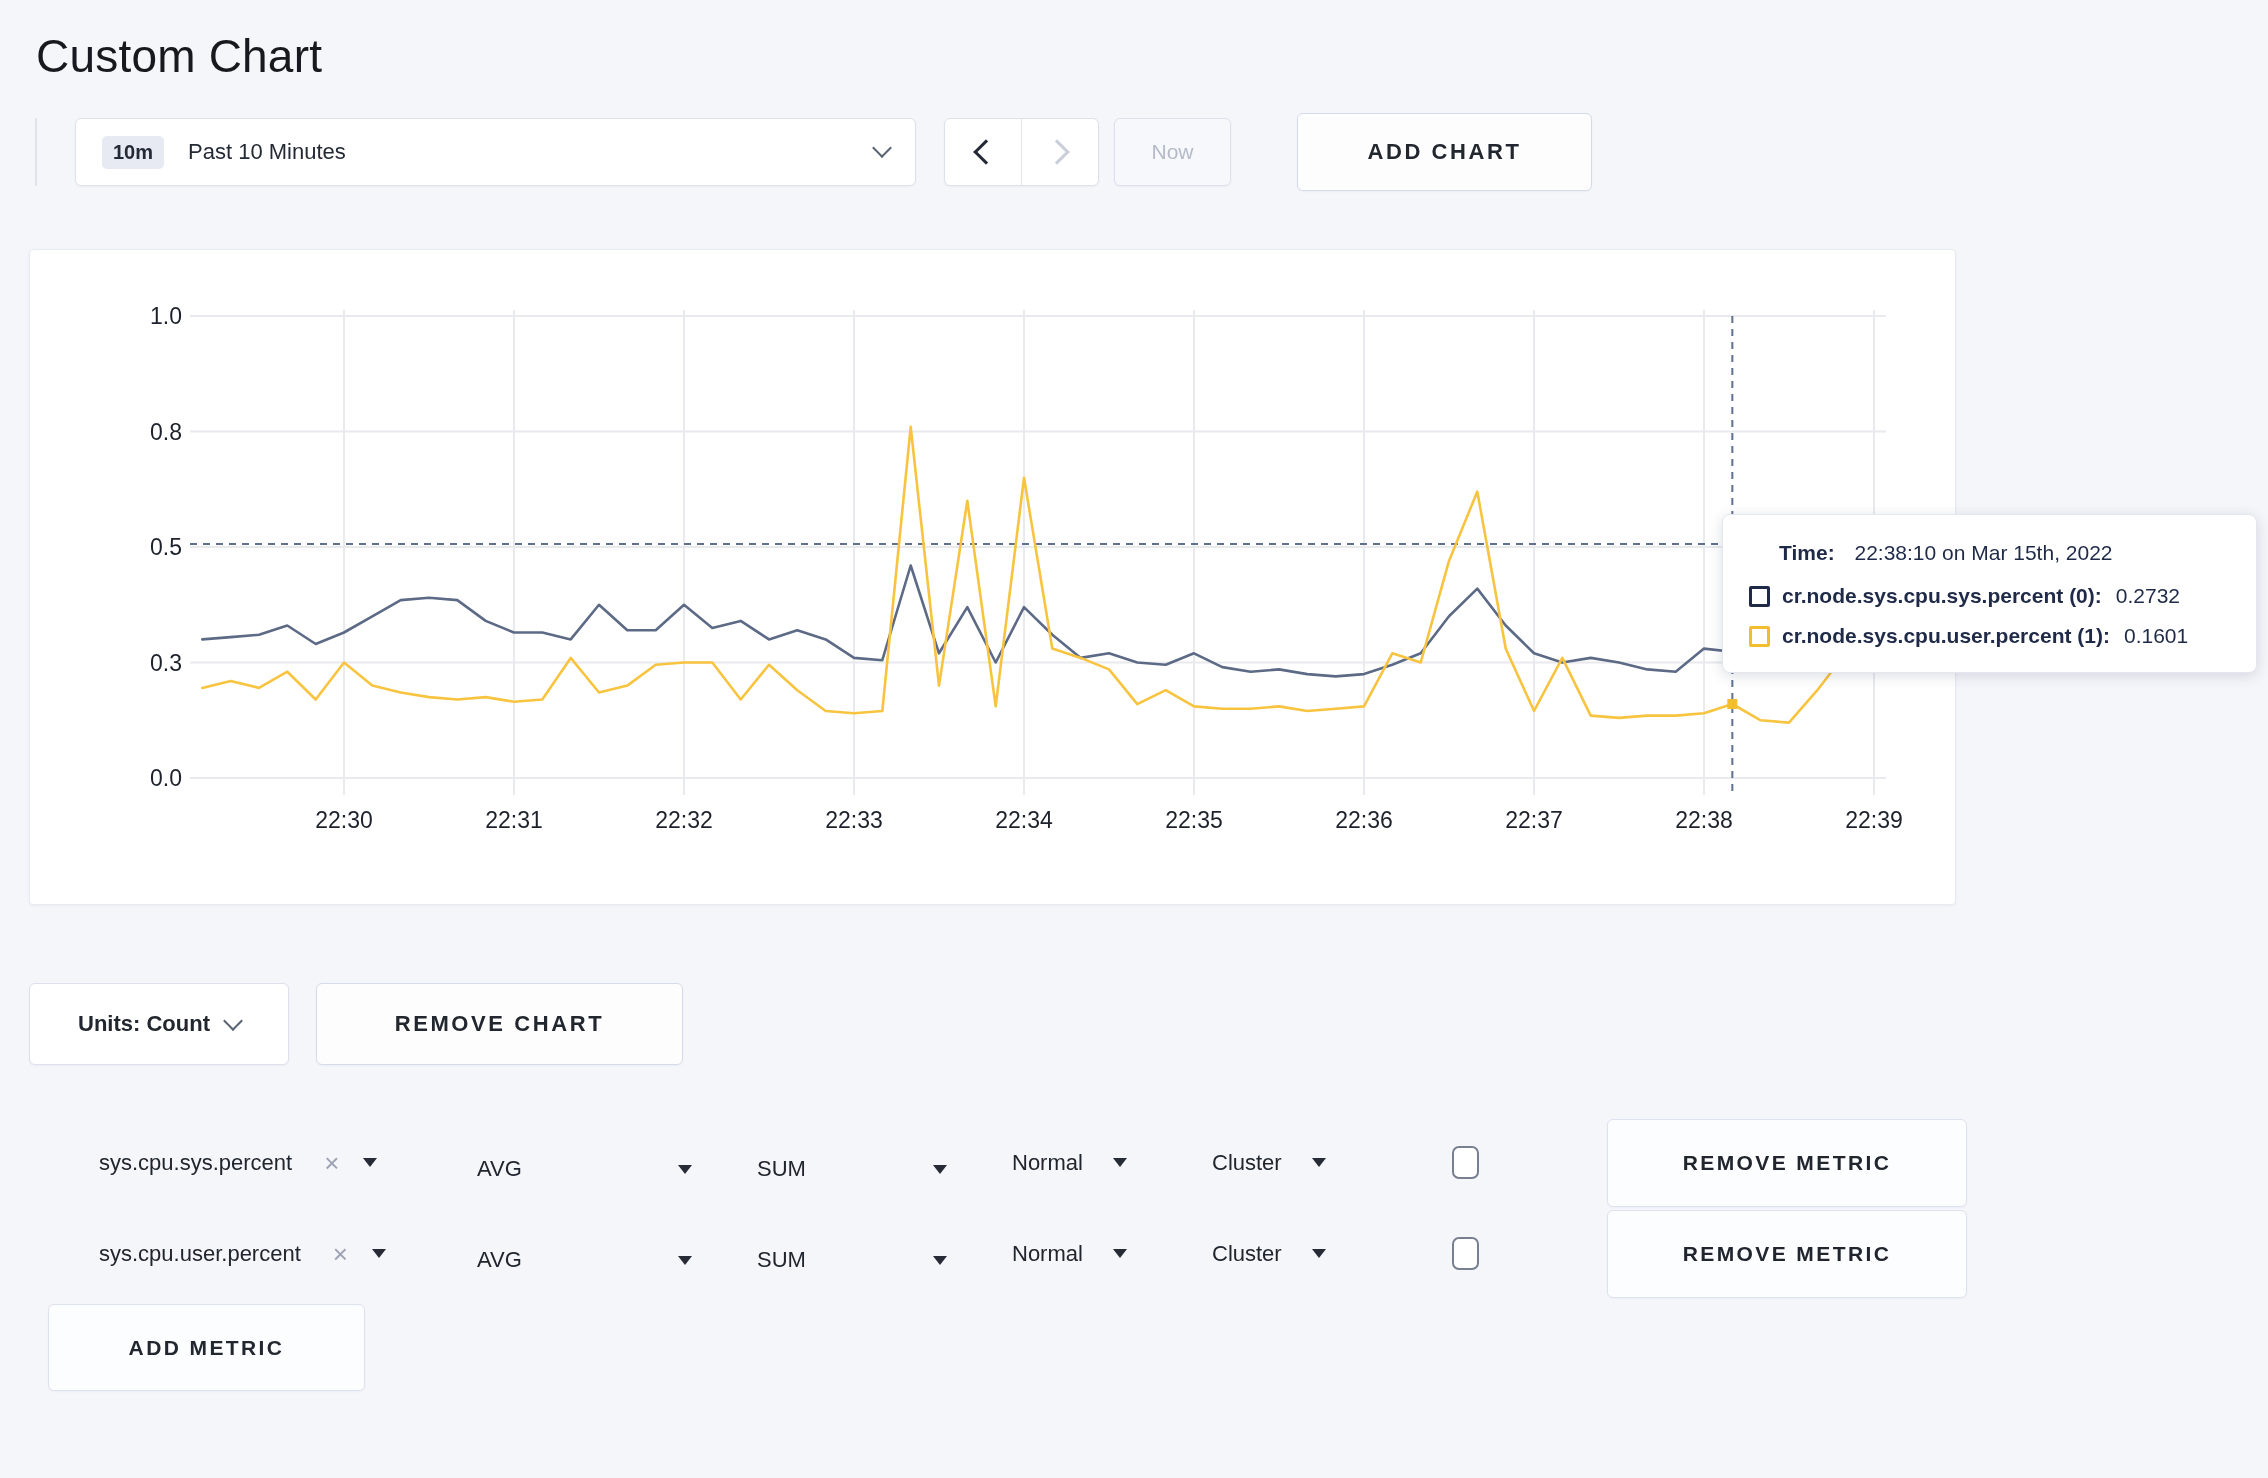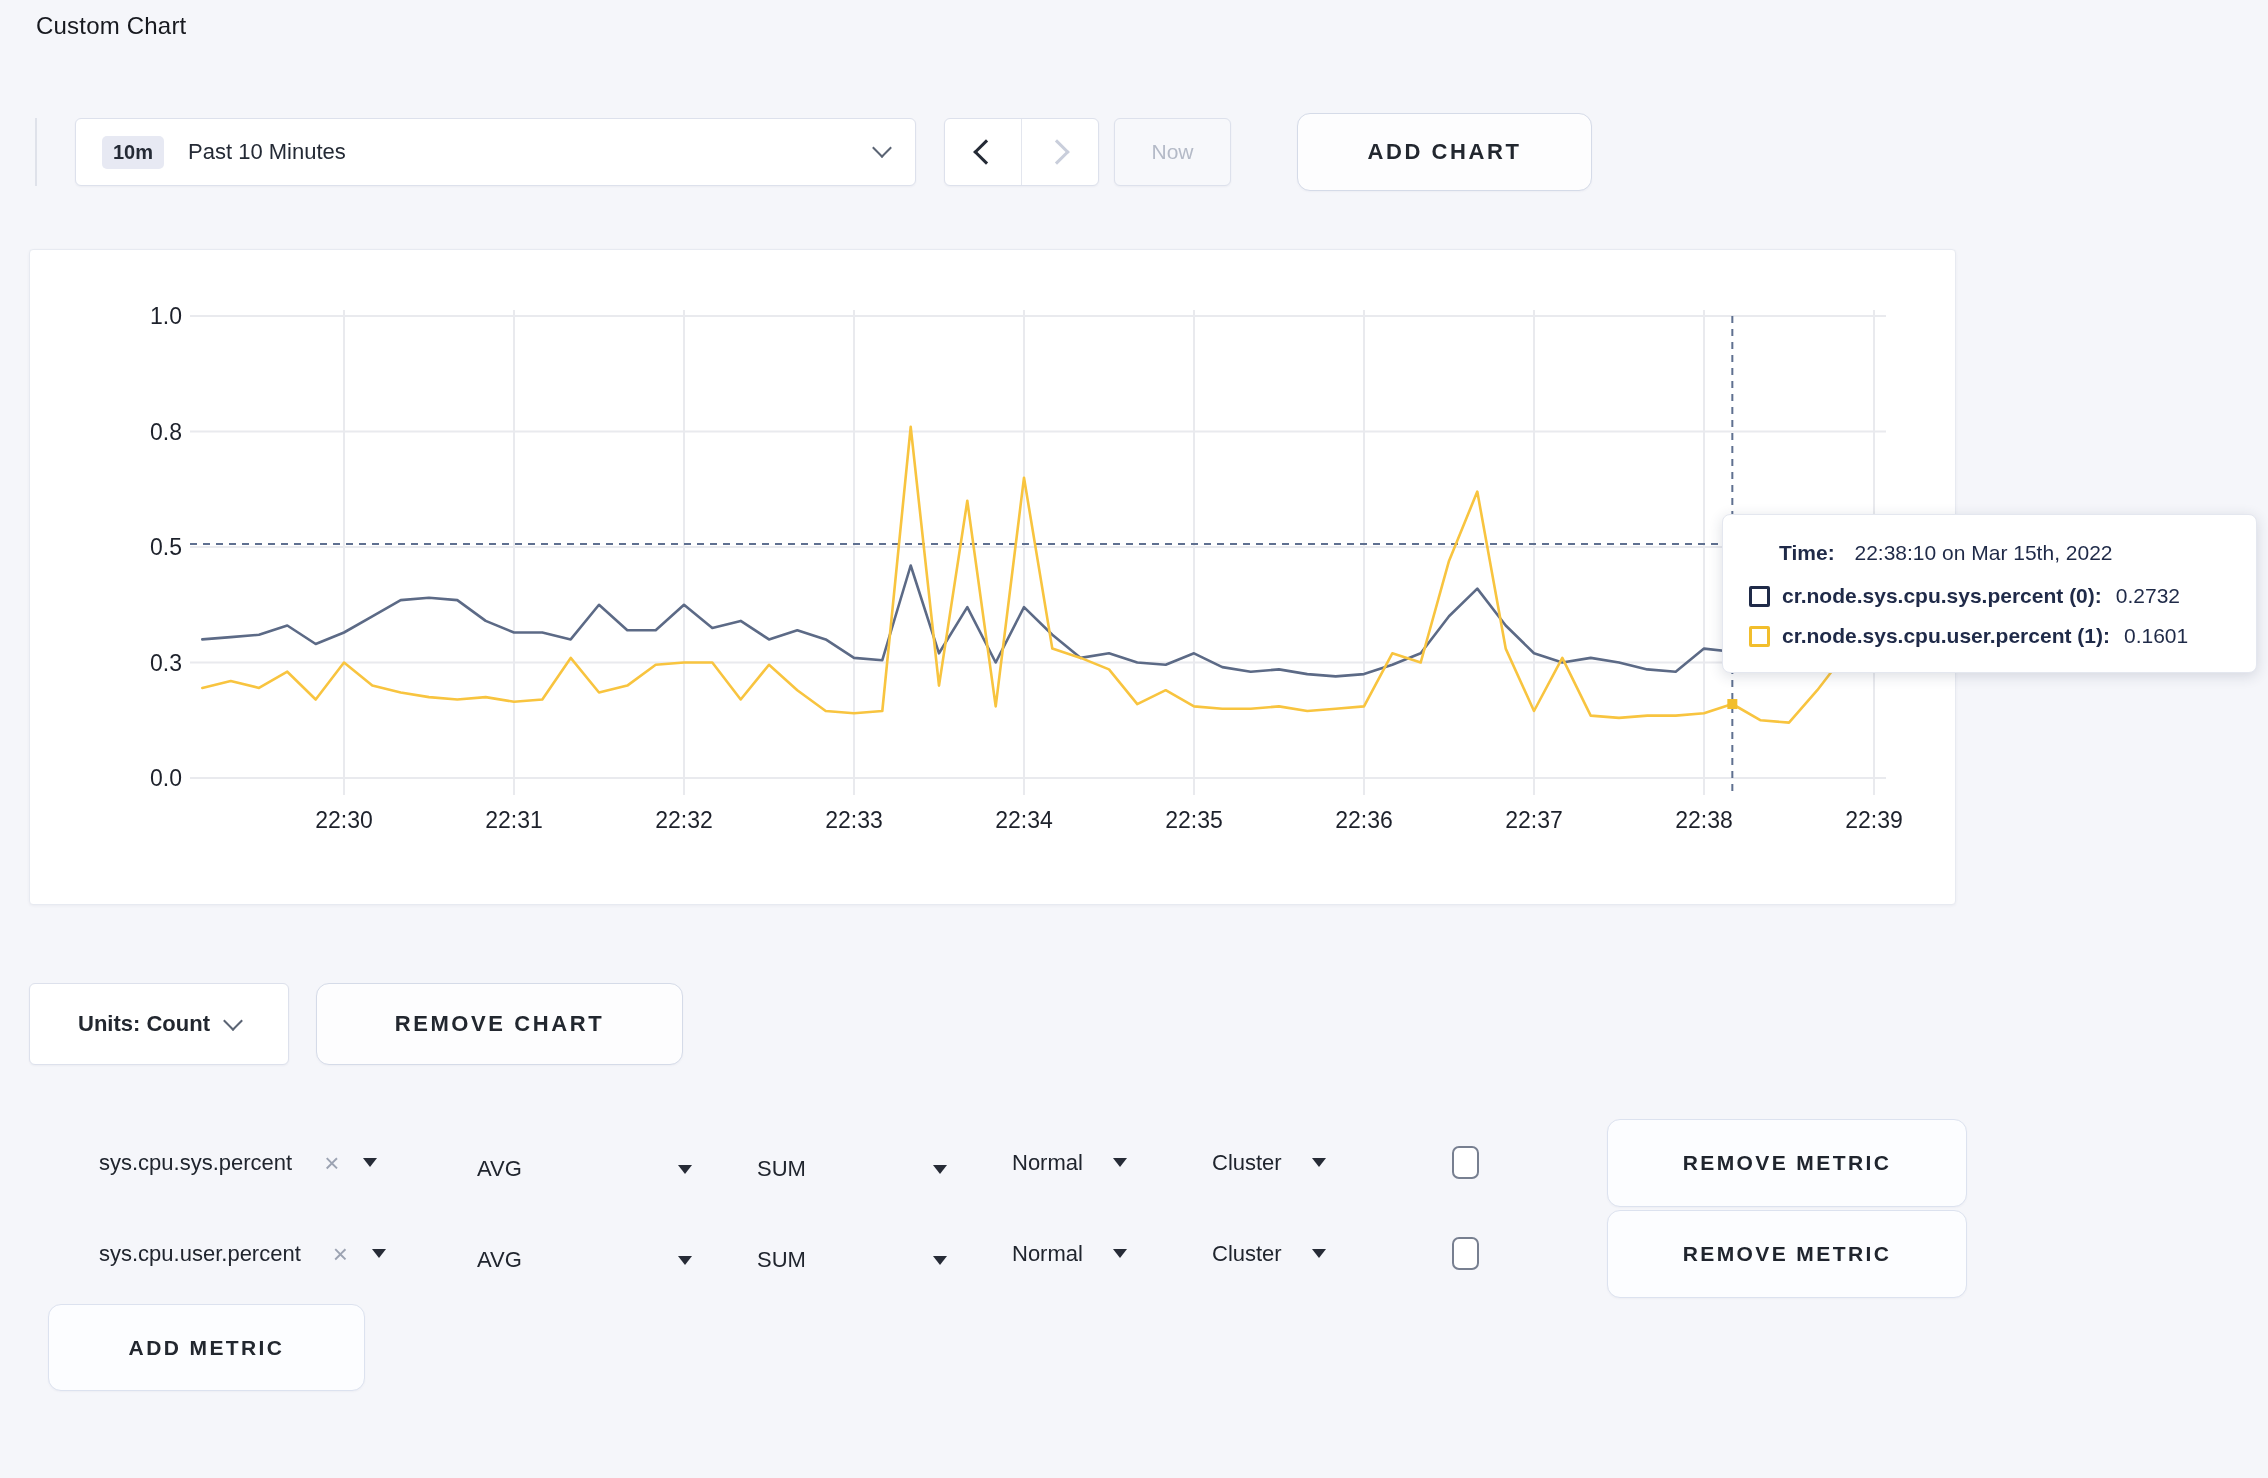--- a/index.html
+++ b/index.html
@@ -7,22 +7,22 @@
     width:2268px;height:1478px;overflow:hidden;
     background:#f5f6fa;
     font-family:"Liberation Sans",sans-serif;
     color:#22272f;
     position:relative;
   }
   .screen{position:absolute;inset:0;}
 
   
   .page-title{
-    position:absolute;left:36px;top:6px;
-    font-size:24px;font-weight:500;color:#17191f;letter-spacing:.2px;margin-top:6px;
+    position:absolute;left:36px;top:23px;
+    font-size:46px;font-weight:500;color:#17191f;letter-spacing:.2px;margin-top:6px;
   }
 
   
   .controls{position:absolute;left:35px;top:112px;height:80px;display:flex;align-items:center;}
   .left-divider{width:2px;height:68px;background:#dfe2ea;margin-right:38px;}
   .btn-like{
     background:#fff;border:1px solid #dde1ec;border-radius:6px;
     box-shadow:0 1px 2px rgba(50,60,90,.05);
     display:flex;align-items:center;box-sizing:border-box;
   }
@@ -39,21 +39,21 @@
   .arrow-group{width:155px;height:68px;margin-left:28px;padding:0;}
   .arrow-half{flex:1;height:100%;display:flex;align-items:center;justify-content:center;cursor:pointer;}
   .arrow-half + .arrow-half{border-left:1px solid #e3e6ee;}
   .chev-left{width:15px;height:15px;border-left:3.5px solid #242a35;border-bottom:3.5px solid #242a35;transform:rotate(45deg);margin-left:6px;}
   .chev-right{width:15px;height:15px;border-right:3.5px solid #c9cedb;border-bottom:3.5px solid #c9cedb;transform:rotate(-45deg);margin-right:6px;}
   .now-btn{
     width:117px;height:68px;margin-left:15px;justify-content:center;
     background:#f7f8fb;font-size:21px;color:#b4bac7;cursor:default;
   }
   .blue-btn{
-    background:#fdfdfe;border:1px solid #d5dbe8;border-radius:13px;
+    background:#fdfdfe;border:1px solid #d5dbe8;border-radius:6px;
     display:flex;align-items:center;justify-content:center;
     font-weight:bold;letter-spacing:2.6px;cursor:pointer;
     box-shadow:0 1px 2px rgba(50,60,90,.04);
   }
   .add-chart-btn{width:293px;height:76px;margin-left:66px;font-size:22px;}
 
   
   .chart-panel{
     position:absolute;left:29px;top:249px;width:1925px;height:654px;
     background:#fff;border:1px solid #e7eaf1;border-radius:4px;

